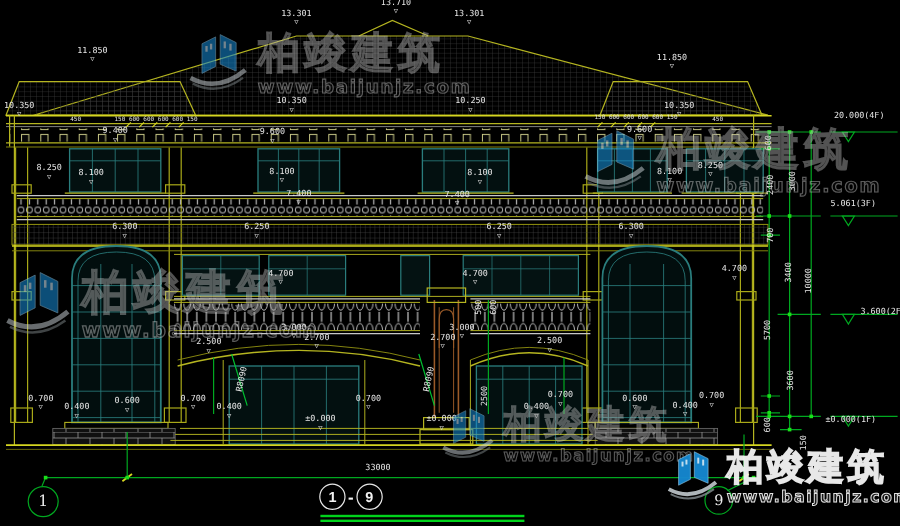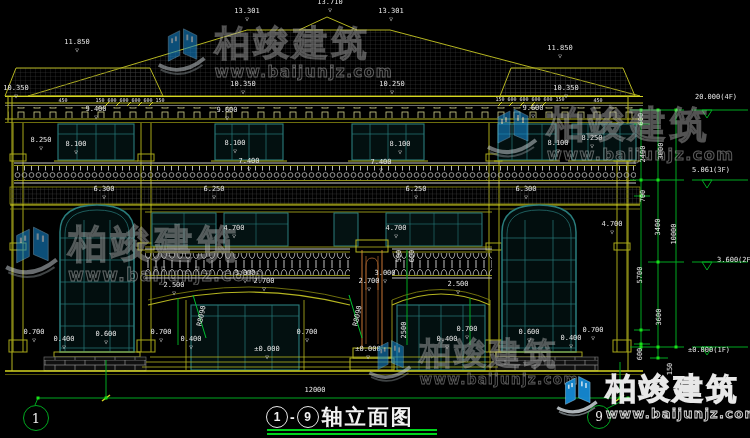--- a/index.html
+++ b/index.html
@@ -285,21 +285,21 @@
       <span class="dim" style="left: 161px; top: 336px; transform: translate(-50%, -50%);">0.700<span class="mk">▽</span></span>
       <span class="dim" style="left: 191px; top: 343px; transform: translate(-50%, -50%);">0.400<span class="mk">▽</span></span>
       <span class="dim" style="left: 307px; top: 336px; transform: translate(-50%, -50%);">0.700<span class="mk">▽</span></span>
       <span class="dim" style="left: 267px; top: 353px; transform: translate(-50%, -50%);">±0.000<span class="mk">▽</span></span>
       <span class="dim" style="left: 368px; top: 353px; transform: translate(-50%, -50%);">±0.000<span class="mk">▽</span></span>
       <span class="dim" style="left: 447px; top: 343px; transform: translate(-50%, -50%);">0.400<span class="mk">▽</span></span>
       <span class="dim" style="left: 467px; top: 333px; transform: translate(-50%, -50%);">0.700<span class="mk">▽</span></span>
       <span class="dim" style="left: 529px; top: 336px; transform: translate(-50%, -50%);">0.600<span class="mk">▽</span></span>
       <span class="dim" style="left: 571px; top: 342px; transform: translate(-50%, -50%);">0.400<span class="mk">▽</span></span>
       <span class="dim" style="left: 593px; top: 334px; transform: translate(-50%, -50%);">0.700<span class="mk">▽</span></span>
-      <span class="dim" style="left: 315px; top: 390px; transform: translate(-50%, -50%);">12000</span>
+      <span class="dim" style="left: 315px; top: 390px; transform: translate(-50%, -50%);">33000</span>
       <span class="dim" style="left: 716px; top: 97px; transform: translate(-50%, -50%);">20.000(4F)</span>
       <span class="dim" style="left: 711px; top: 170px; transform: translate(-50%, -50%);">5.061(3F)</span>
       <span class="dim" style="left: 736px; top: 260px; transform: translate(-50%, -50%);">3.600(2F)</span>
       <span class="dim" style="left: 709px; top: 350px; transform: translate(-50%, -50%);">±0.000(1F)</span>
       <span class="dim" style="left: 641px; top: 119px; transform: translate(-50%, -50%) rotate(-90deg);">600</span>
       <span class="dim" style="left: 643px; top: 154px; transform: translate(-50%, -50%) rotate(-90deg);">2400</span>
       <span class="dim" style="left: 661px; top: 151px; transform: translate(-50%, -50%) rotate(-90deg);">3000</span>
       <span class="dim" style="left: 643px; top: 196px; transform: translate(-50%, -50%) rotate(-90deg);">700</span>
       <span class="dim" style="left: 658px; top: 227px; transform: translate(-50%, -50%) rotate(-90deg);">3400</span>
       <span class="dim" style="left: 674px; top: 234px; transform: translate(-50%, -50%) rotate(-90deg);">10000</span>
@@ -395,19 +395,18 @@
         <span class="url">www.baijunjz.com</span>
       </div>
     </div>
     </div>
 
   <div class="layer" id="titlebar">
     <div class="titlebar">
       <span class="tc">1</span>
       <span class="tdash">-</span>
       <span class="tc">9</span>
-      <span class="tt">轴立面图</span>
     </div>
     <div class="uline" style="left:267px;top:429px;width:170px;"></div>
     <div class="uline" style="left:267px;top:433px;width:170px;"></div>
   </div>
 
 </div>
 
 </body></html>

